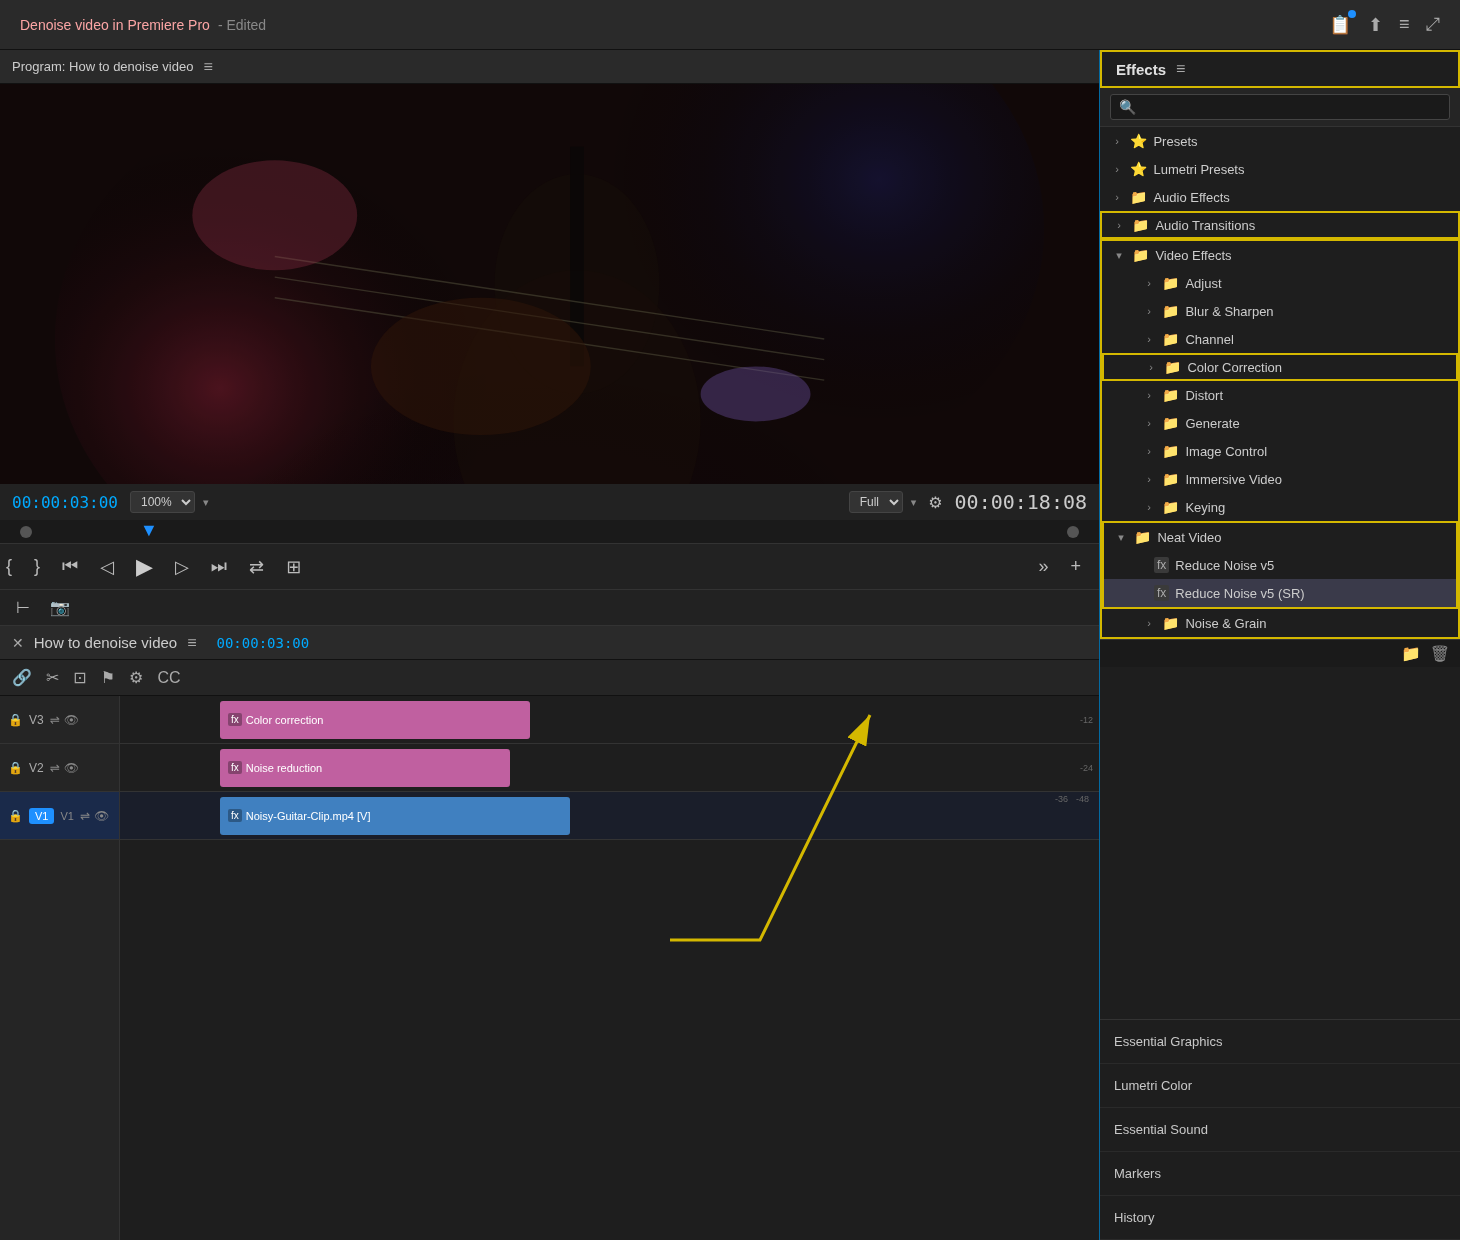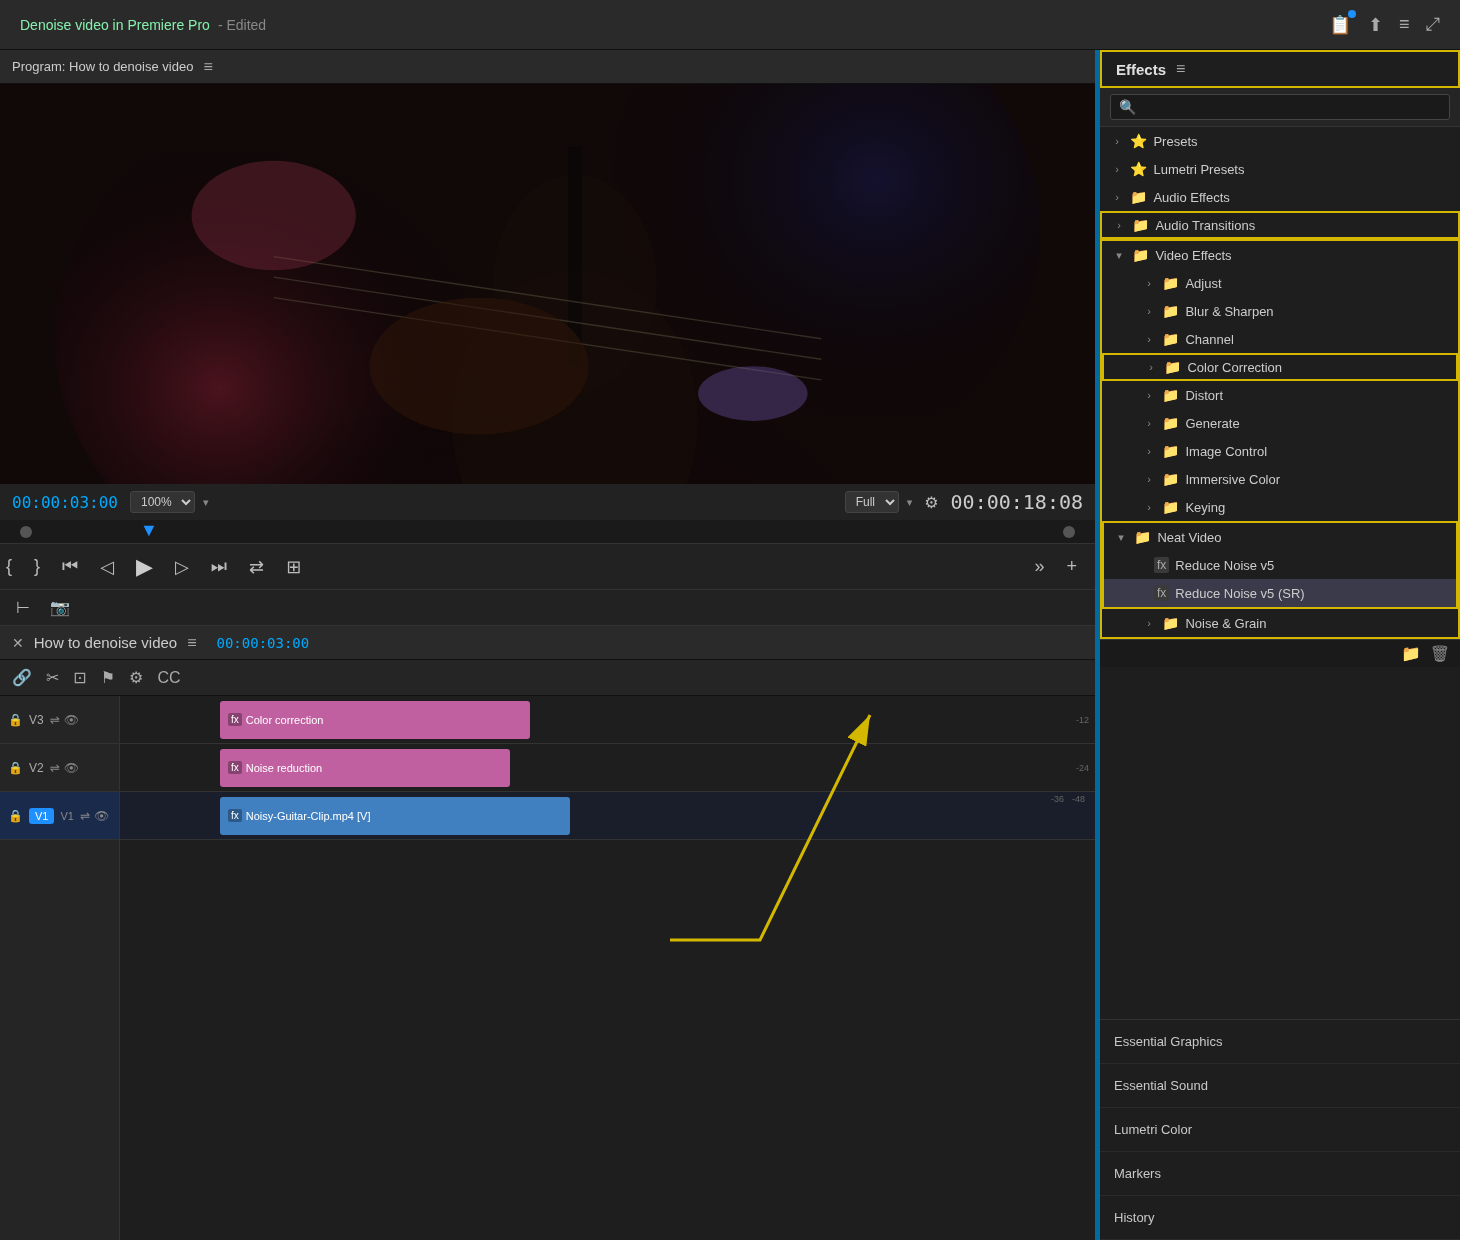--- a/index.html
+++ b/index.html
@@ -19,21 +19,21 @@
     .top-bar {
       background: #2a2a2a;
       height: 50px;
       display: flex;
       align-items: center;
       justify-content: space-between;
       padding: 0 20px;
       border-bottom: 1px solid #111;
     }
     .top-bar-title {
-      color: #86efac;
+      color: #fca5a5;
       font-size: 14px;
     }
     .top-bar-icons {
       display: flex;
       gap: 16px;
       align-items: center;
     }
     .top-bar-icon {
       color: #aaa;
       font-size: 18px;
@@ -55,21 +55,21 @@
       display: flex;
       flex: 1;
       overflow: hidden;
     }
 
     
     .left-panel {
       flex: 1;
       display: flex;
       flex-direction: column;
-      border-right: 5px solid #0369a1;
+      border-right: 1px solid #0369a1;
     }
 
     
     .program-monitor {
       background: #1a1a1a;
       display: flex;
       flex-direction: column;
     }
     .monitor-header {
       background: #2a2a2a;
@@ -881,21 +881,21 @@
 
           <div class="tree-item sub-item">
             <span class="tree-chevron">›</span>
             <span class="tree-folder-icon">📁</span>
             <span class="tree-item-label">Image Control</span>
           </div>
 
           <div class="tree-item sub-item">
             <span class="tree-chevron">›</span>
             <span class="tree-folder-icon">📁</span>
-            <span class="tree-item-label">Immersive Color</span>
+            <span class="tree-item-label">Immersive Video</span>
           </div>
 
           <div class="tree-item sub-item">
             <span class="tree-chevron">›</span>
             <span class="tree-folder-icon">📁</span>
             <span class="tree-item-label">Keying</span>
           </div>
 
           <div class="neat-video-section">
             <div class="neat-video-header sub-item">
@@ -928,24 +928,24 @@
         </div>
 
       </div>
     </div>
 
     <div class="bottom-panels">
       <div class="panel-item">
         <span>Essential Graphics</span>
       </div>
       <div class="panel-item">
+        <span>Lumetri Color</span>
+      </div>
+      <div class="panel-item">
         <span>Essential Sound</span>
-      </div>
-      <div class="panel-item">
-        <span>Lumetri Color</span>
       </div>
       <div class="panel-item">
         <span>Markers</span>
       </div>
       <div class="panel-item">
         <span>History</span>
       </div>
     </div>
   </div>
 </div>

